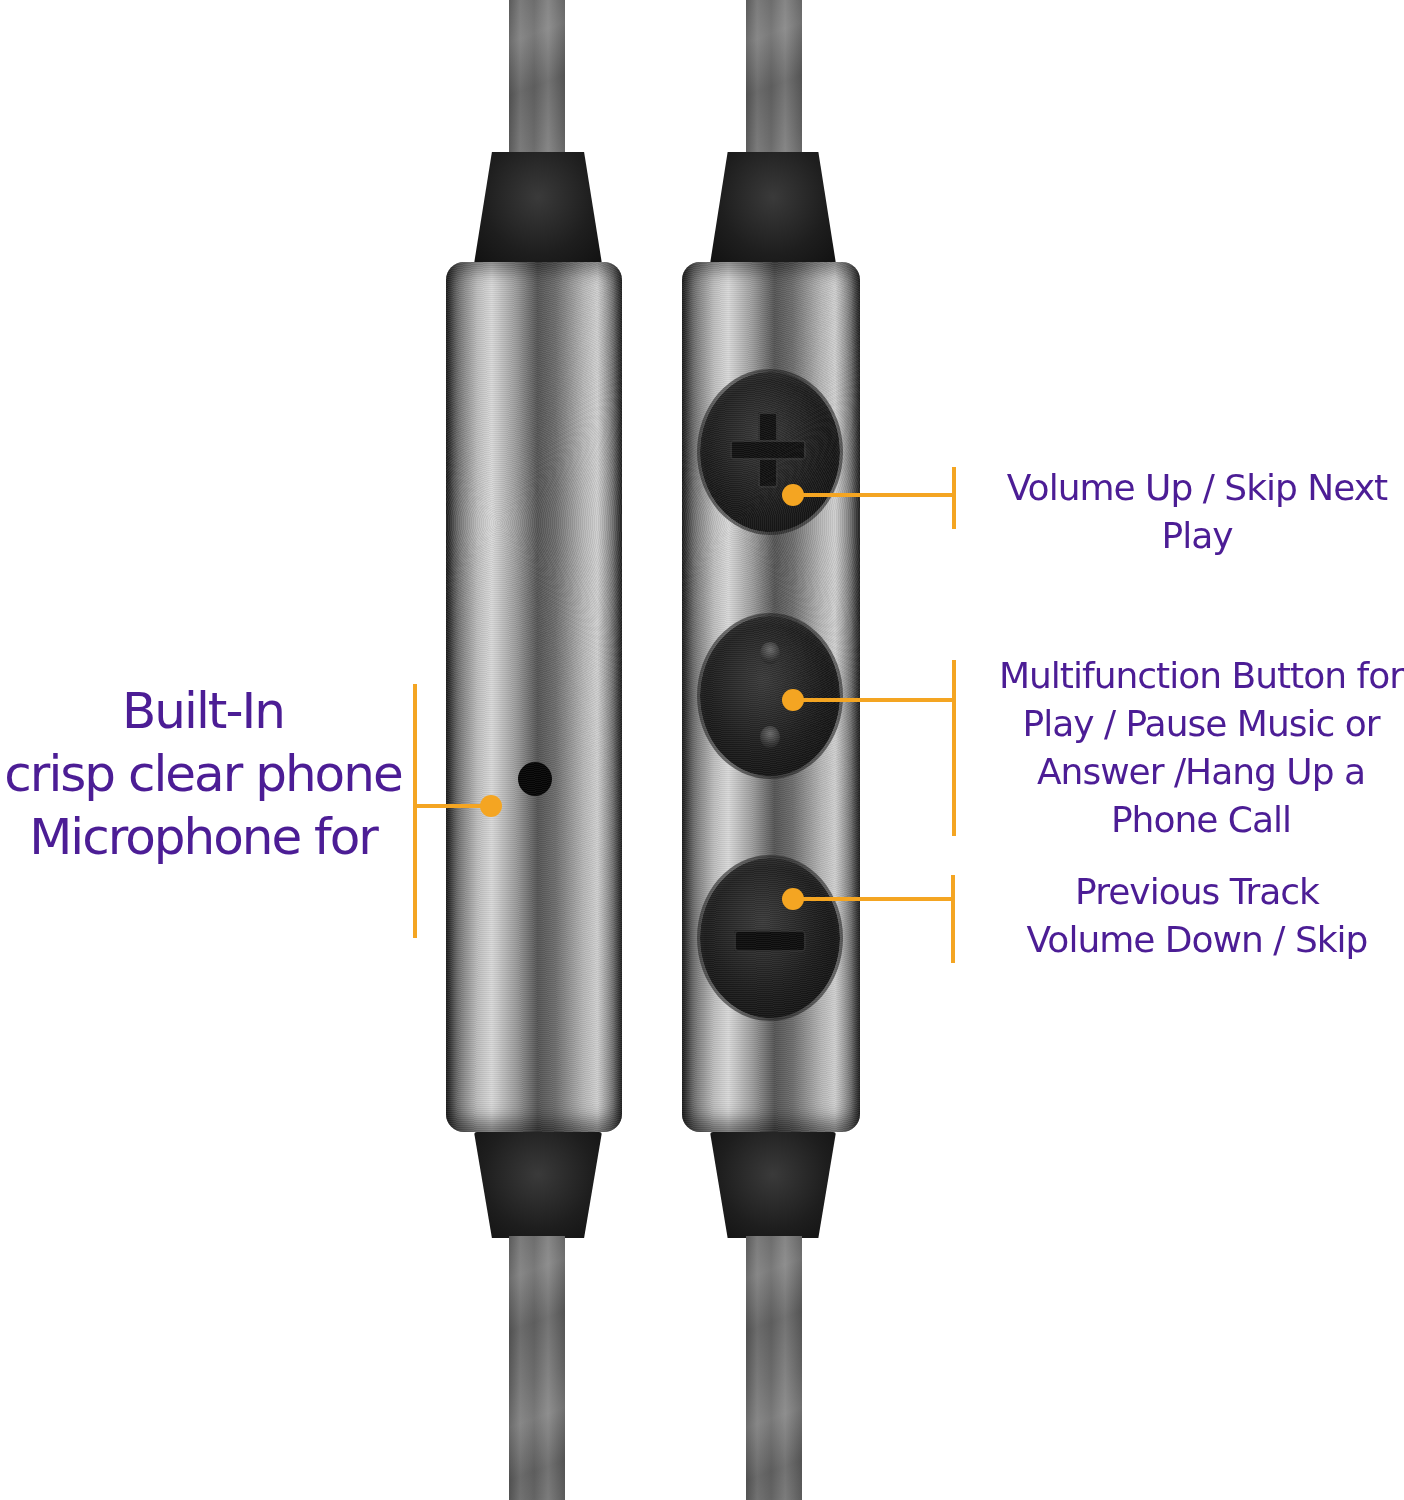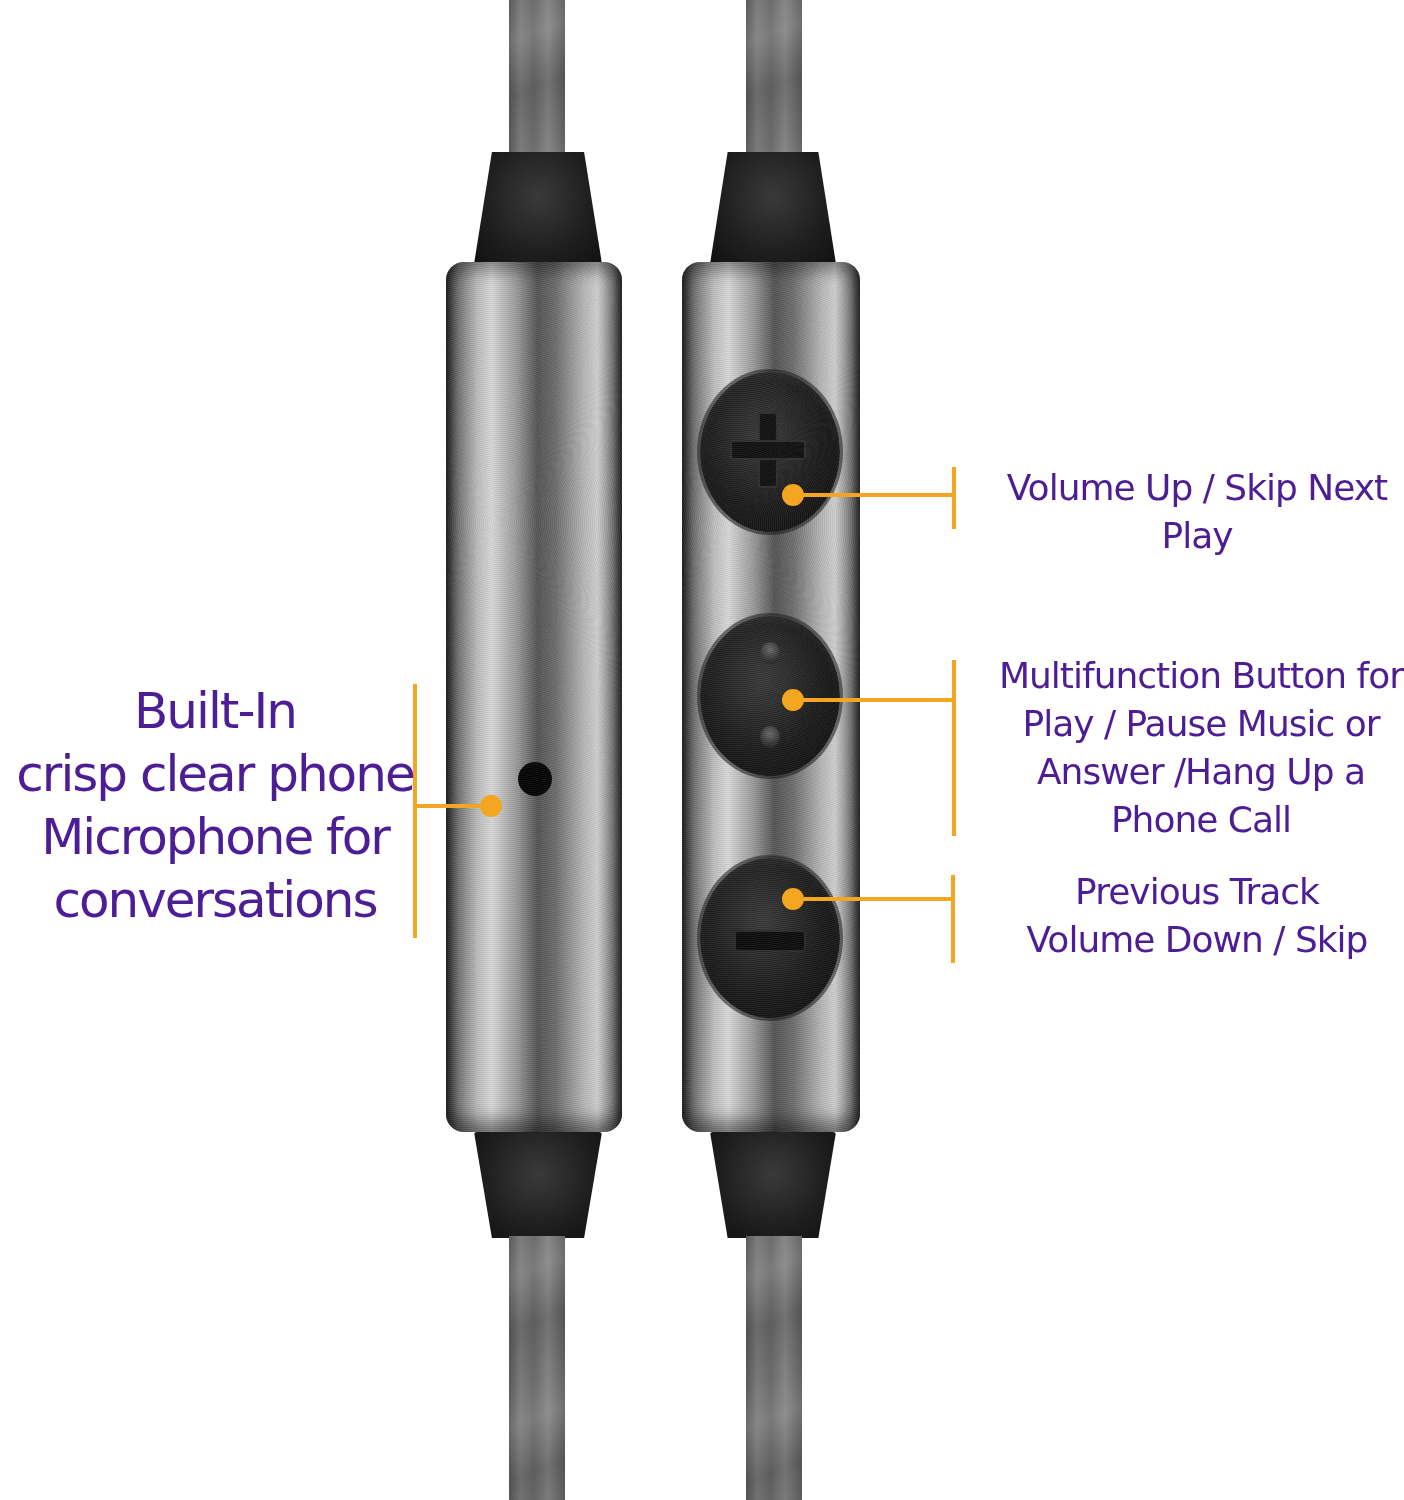--- a/index.html
+++ b/index.html
@@ -40,21 +40,21 @@
       background: radial-gradient(circle at 50% 35%, #6a6a6a 0%, #333 60%, #1a1a1a 100%); }
 
     
     .line-h { position: absolute; height: 4px; background: #f4a522; }
     .line-v { position: absolute; width: 4px; background: #f4a522; }
     .dot { position: absolute; width: 22px; height: 22px; border-radius: 50%; background: #f4a522; }
 
     .label { position: absolute; text-align: center; font-family: "DejaVu Sans", sans-serif; font-weight: normal;
       letter-spacing: -1px; color: #4c1d95; }
     .label span { display: block; }
-    .label.mic { font-size: 50px; line-height: 63px; letter-spacing: -2px; padding-left: 12px; }
+    .label.mic { font-size: 50px; line-height: 63px; letter-spacing: -2px; }
     .label.right { font-size: 36px; line-height: 48px; }
   </style>
 </head>
 <body>
 
 <div class="cable" style="left:509px; top:0; height:160px;"></div>
 <div class="relief top" style="left:474px; top:152px; width:128px; height:112px;"></div>
 <div class="body" style="left:446px; top:262px; width:176px; height:870px;">
   <div class="mic-hole" style="left:72px; top:500px;"></div>
 </div>
@@ -79,21 +79,20 @@
 <div class="relief bottom" style="left:710px; top:1132px; width:126px; height:106px;"></div>
 <div class="cable" style="left:746px; top:1236px; height:264px;"></div>
 
 <div class="line-v" style="left:413px; top:684px; height:254px;"></div>
 <div class="line-h" style="left:413px; top:804px; width:78px;"></div>
 <div class="dot" style="left:480px; top:795px;"></div>
 <div class="label mic" style="left:0; top:680px; width:406px;">
   <span>Built-In</span>
   <span>crisp clear phone</span>
   <span>Microphone for</span>
-  <span>conversations</span>
 </div>
 
 <div class="dot" style="left:782px; top:484px;"></div>
 <div class="line-h" style="left:792px; top:493px; width:162px;"></div>
 <div class="line-v" style="left:952px; top:467px; height:62px;"></div>
 <div class="label right" style="left:990px; top:464px; width:414px;">
   <span>Volume Up / Skip Next</span>
   <span>Play</span>
 </div>
 

